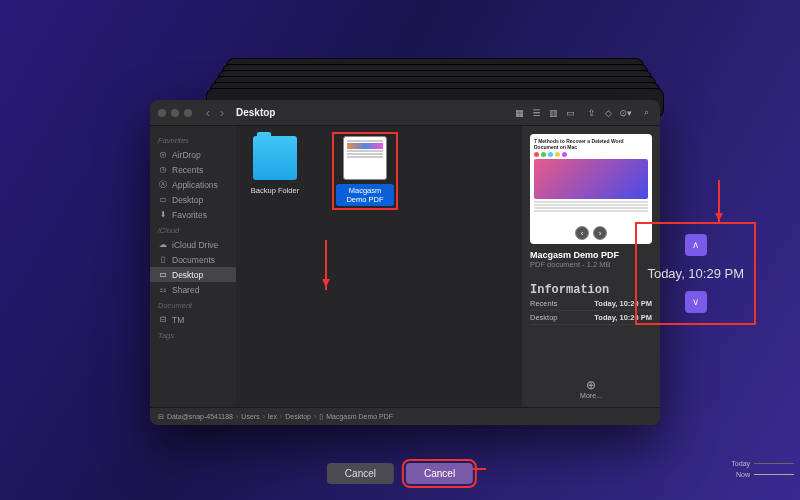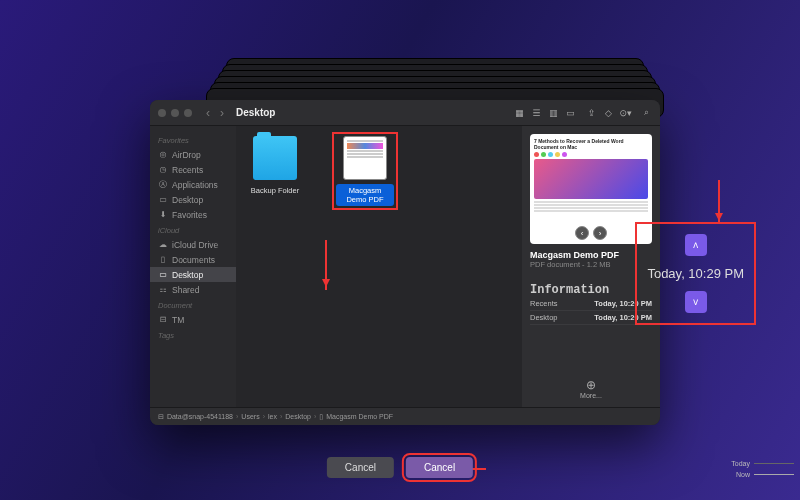--- a/index.html
+++ b/index.html
@@ -51,21 +51,21 @@
 .pv-nav{position:absolute;bottom:4px;left:50%;transform:translateX(-50%);display:flex;gap:4px;}
 .pv-nav span{width:14px;height:14px;border-radius:50%;background:#555;color:#fff;display:flex;align-items:center;justify-content:center;font-size:8px;border:1px solid #888;}
 .pv-title{color:#fff;font-size:9px;font-weight:600;}
 .pv-sub{color:#888;font-size:7.5px;margin-bottom:4px;}
 .pv-info{color:#ccc;font-size:12px;font-weight:600;margin-top:10px;font-family:Liberation Mono, monospace;}
 .pv-row{display:flex;justify-content:space-between;font-size:7.5px;padding:2px 0;border-bottom:1px solid #3a3a3d;}
 .pv-row .v{color:#ddd;font-weight:600;}
 .pv-more{margin-top:auto;text-align:center;color:#aaa;font-size:12px;}
 .pathbar{height:18px;background:#2e2e31;border-top:1px solid #1a1a1c;display:flex;align-items:center;padding:0 8px;font-size:7px;color:#999;gap:3px;overflow:hidden;white-space:nowrap;}
 .pathbar .sep{color:#666;}
-.buttons{position:absolute;left:50%;transform:translateX(-50%);bottom:22px;display:flex;gap:12px;margin-top:36px;}
+.buttons{position:absolute;left:50%;transform:translateX(-50%);bottom:16px;display:flex;gap:12px;margin-top:36px;}
 .btn{padding:5px 18px;border-radius:4px;font-size:10px;color:#ddd;background:#4a4a50;cursor:pointer;border:none;}
 .btn.primary{background:#7a5aa8;color:#fff;outline:2px solid #e33;outline-offset:2px;}
 .arrow-r{position:absolute;width:50px;height:2px;background:#e33;}
 .arrow-r::after{content:"";position:absolute;right:-1px;top:-3px;border:4px solid transparent;border-left:8px solid #e33;}
 .arrow-d{position:absolute;width:2px;height:50px;background:#e33;}
 .arrow-d::after{content:"";position:absolute;bottom:-1px;left:-3px;border:4px solid transparent;border-top:8px solid #e33;}
 .tm-nav{position:absolute;right:52px;top:230px;display:flex;flex-direction:column;gap:6px;align-items:center;outline:2px solid #e33;outline-offset:6px;padding:4px;}
 .tm-btn{width:22px;height:22px;background:#7a5ae8;border-radius:4px;display:flex;align-items:center;justify-content:center;color:#fff;font-size:10px;cursor:pointer;}
 .tm-lbl{font-size:13px;color:#ddd;padding:4px 0;}
 .timeline{position:absolute;right:6px;bottom:20px;font-size:7px;color:#bbb;text-align:right;line-height:1.6;}

